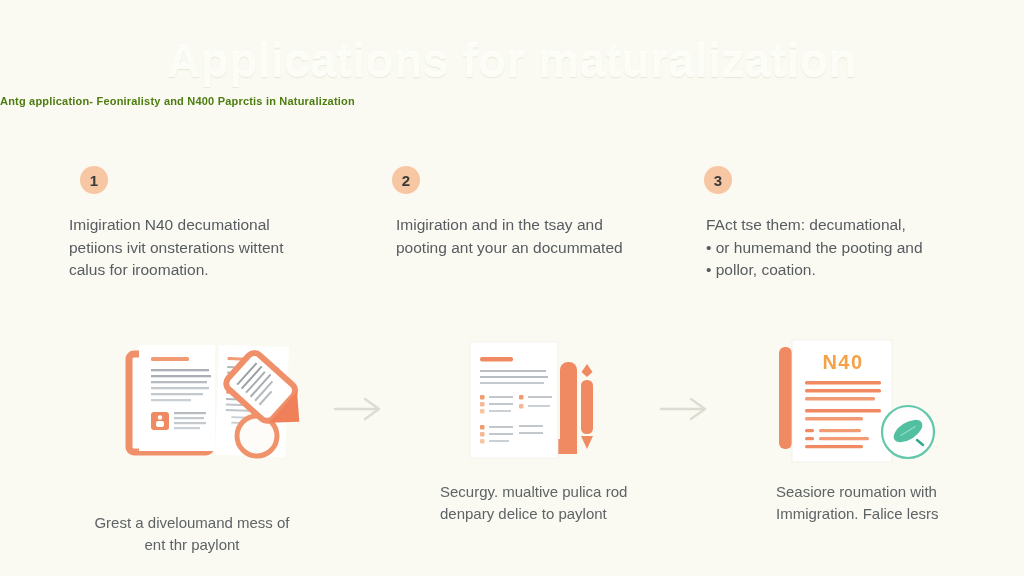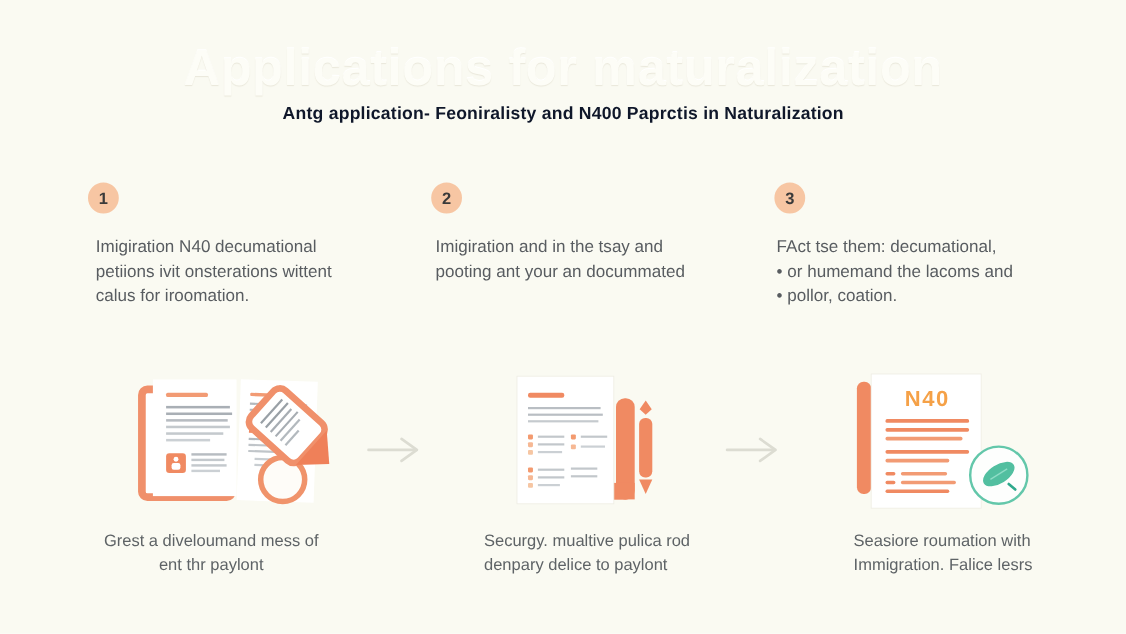--- a/index.html
+++ b/index.html
@@ -6,64 +6,64 @@
   .canvas{
     position:relative;width:1024px;height:576px;overflow:hidden;
     background:#FAFAF2;font-family:"Liberation Sans",sans-serif;
   }
   .ghost-title{
     position:absolute;top:34px;left:0;width:1024px;text-align:center;
     font-size:46px;font-weight:800;letter-spacing:.5px;color:#FDFDF7;
     text-shadow:0 1px 1px #e9e7da, 0 -1px 0 #ffffff;
   }
   .subtitle{
-    position:absolute;top:95px;left:0;width:1024px;text-align:center;
-    font-size:16px;font-weight:bold;color:#0f172a;letter-spacing:.2px;
+    position:absolute;top:95px;left:0;width:1024px;text-align:left;
+    font-size:11px;font-weight:bold;color:#4d7c0f;letter-spacing:.2px;
   }
   .num-circle{
     position:absolute;width:28px;height:28px;border-radius:50%;
     background:#F7C6A3;color:#3A3A3A;font-size:15px;font-weight:bold;
     display:flex;align-items:center;justify-content:center;
   }
   .step-text{
     position:absolute;top:214px;font-size:15.5px;line-height:22.5px;color:#585C60;
   }
   .step-text div{white-space:nowrap;}
   .illus{position:absolute;}
   .arrow{position:absolute;}
   .caption{
     position:absolute;top:481px;font-size:15px;line-height:21.5px;color:#5E6366;
   }
-  .caption.center{text-align:center;}
+  .caption.center{text-align:center;margin-top:31px;}
   .caption div{white-space:nowrap;}
 </style>
 </head>
 <body>
 
 <div class="canvas">
 
   <div class="ghost-title">Applications for maturalization</div>
   <div class="subtitle">Antg application- Feoniralisty and N400 Paprctis in Naturalization</div>
 
   <div class="num-circle" style="left:80px;top:166px">1</div>
   <div class="num-circle" style="left:392px;top:166px">2</div>
   <div class="num-circle" style="left:704px;top:166px">3</div>
 
-  <div class="step-text" style="left:87px">
+  <div class="step-text" style="left:69px">
     <div>Imigiration N40 decumational</div>
     <div>petiions ivit onsterations wittent</div>
     <div>calus for iroomation.</div>
   </div>
   <div class="step-text" style="left:396px">
     <div>Imigiration and in the tsay and</div>
     <div>pooting ant your an docummated</div>
   </div>
   <div class="step-text" style="left:706px">
     <div>FAct tse them: decumational,</div>
-    <div>• or humemand the lacoms and</div>
+    <div>• or humemand the pooting and</div>
     <div>• pollor, coation.</div>
   </div>
 
   <div class="illus" style="left:105px;top:342px">
     <svg width="195" height="122" viewBox="0 0 195 122">
 
       <rect x="24" y="12" width="82" height="98" rx="5" fill="#FFFFFF" stroke="#F0906B" stroke-width="7"></rect>
 
       <rect x="34" y="3" width="76" height="106" fill="#FFFFFF"></rect>
       <rect x="46" y="15" width="38" height="4" rx="1.5" fill="#F29B74"></rect>

